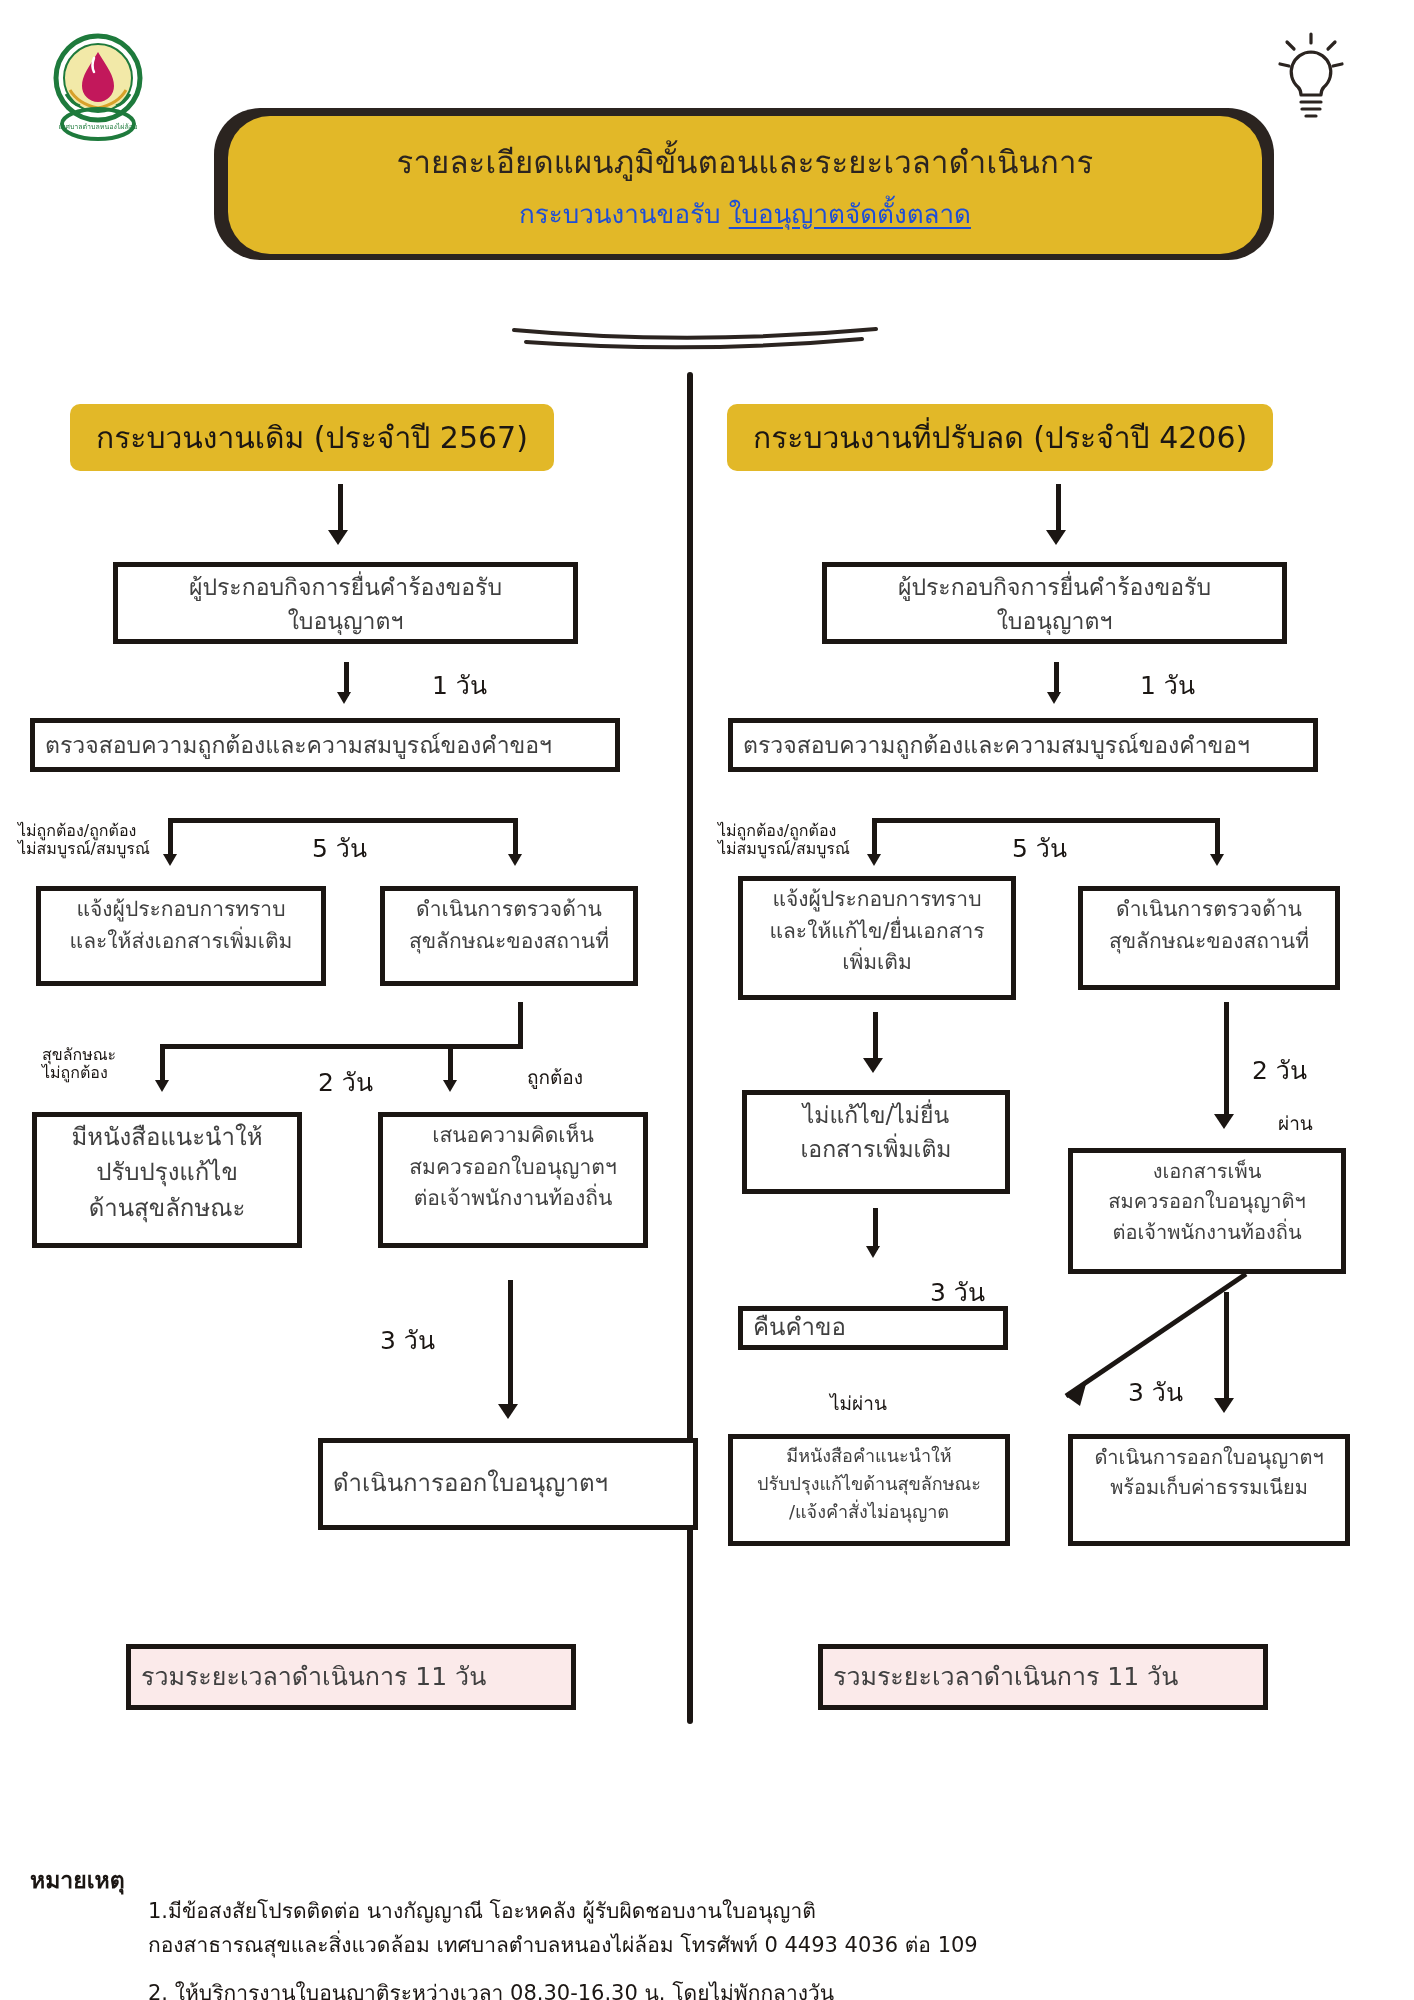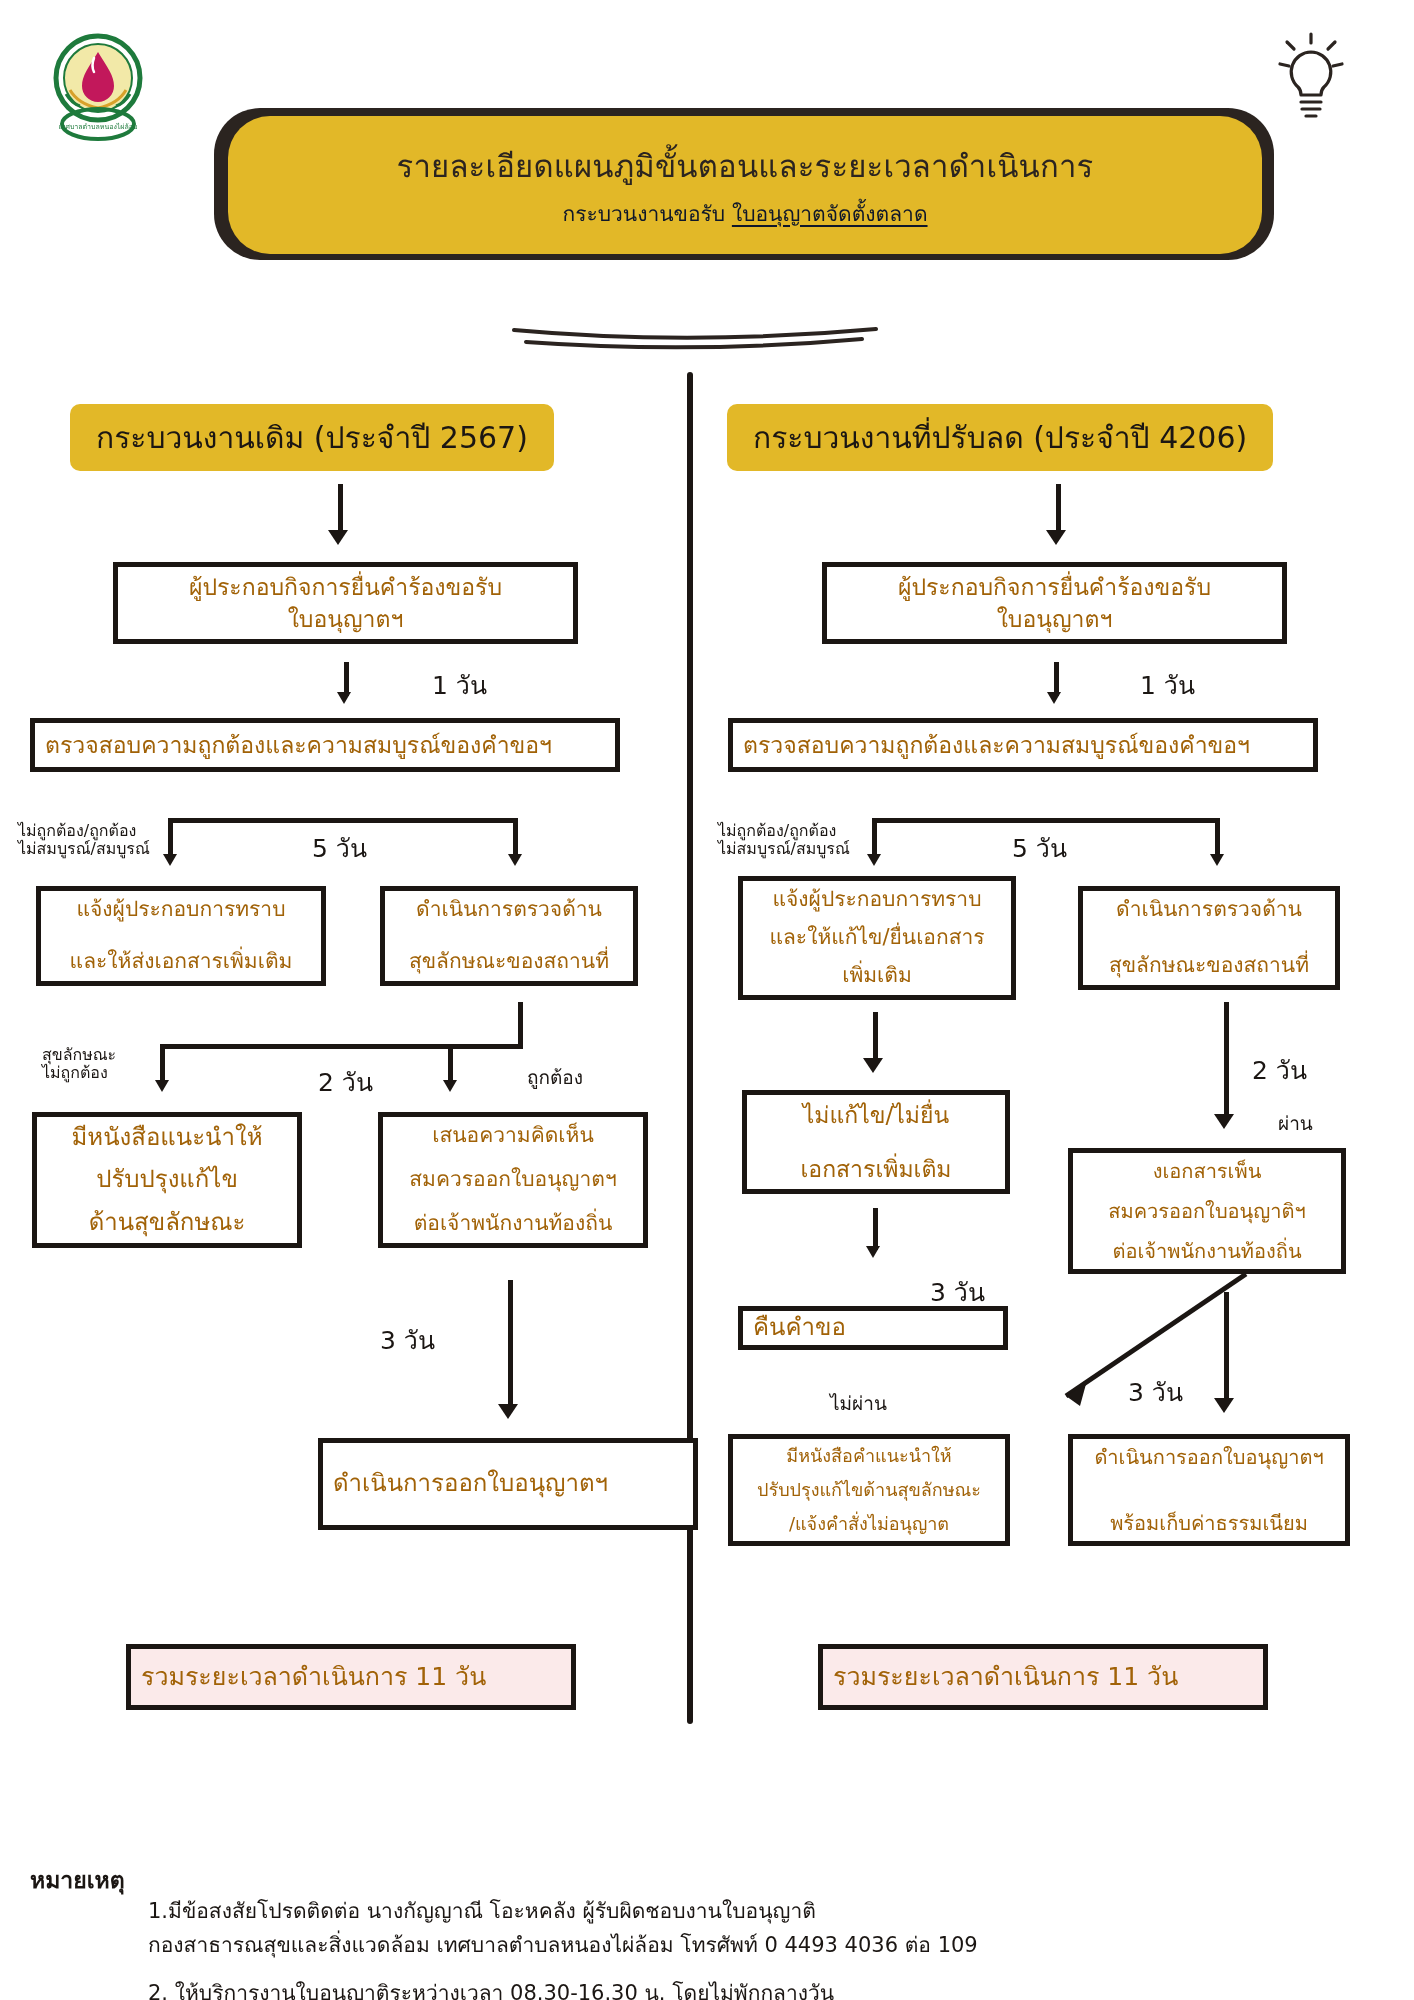--- a/index.html
+++ b/index.html
@@ -57,22 +57,22 @@
     align-items: center;
     justify-content: center;
     gap: 6px;
   }
   .title-line1 {
     font-size: 31px;
     color: #2b2420;
     letter-spacing: .2px;
   }
   .title-line2 {
-    font-size: 21px;
-    color: #0f172a;
+    font-size: 26px;
+    color: #1d4ed8;
   }
   .title-line2 .u {
     text-decoration: underline;
     text-underline-offset: 4px;
   }
   .title-underline {
     position: absolute;
     left: 510px;
     top: 324px;
     width: 370px;
@@ -104,25 +104,26 @@
   .col-head.right { left: 727px; top: 404px; }
 
   
   .box {
     position: absolute;
     box-sizing: border-box;
     background: #ffffff;
     border: 5px solid #1b1613;
     display: flex;
     align-items: center;
-    justify-content: space-between;
+    justify-content: flex-start;
     text-align: center;
-    color: #a16207;
+    color: #404040;
     line-height: 1.22;
     padding: 6px 10px;
+    gap: 6px;
   }
   
   .box::before {
     content: "";
     position: absolute;
     left: 7px; top: 9px;
     width: 100%; height: 100%;
     background: #1b1613;
     z-index: -2;
   }

